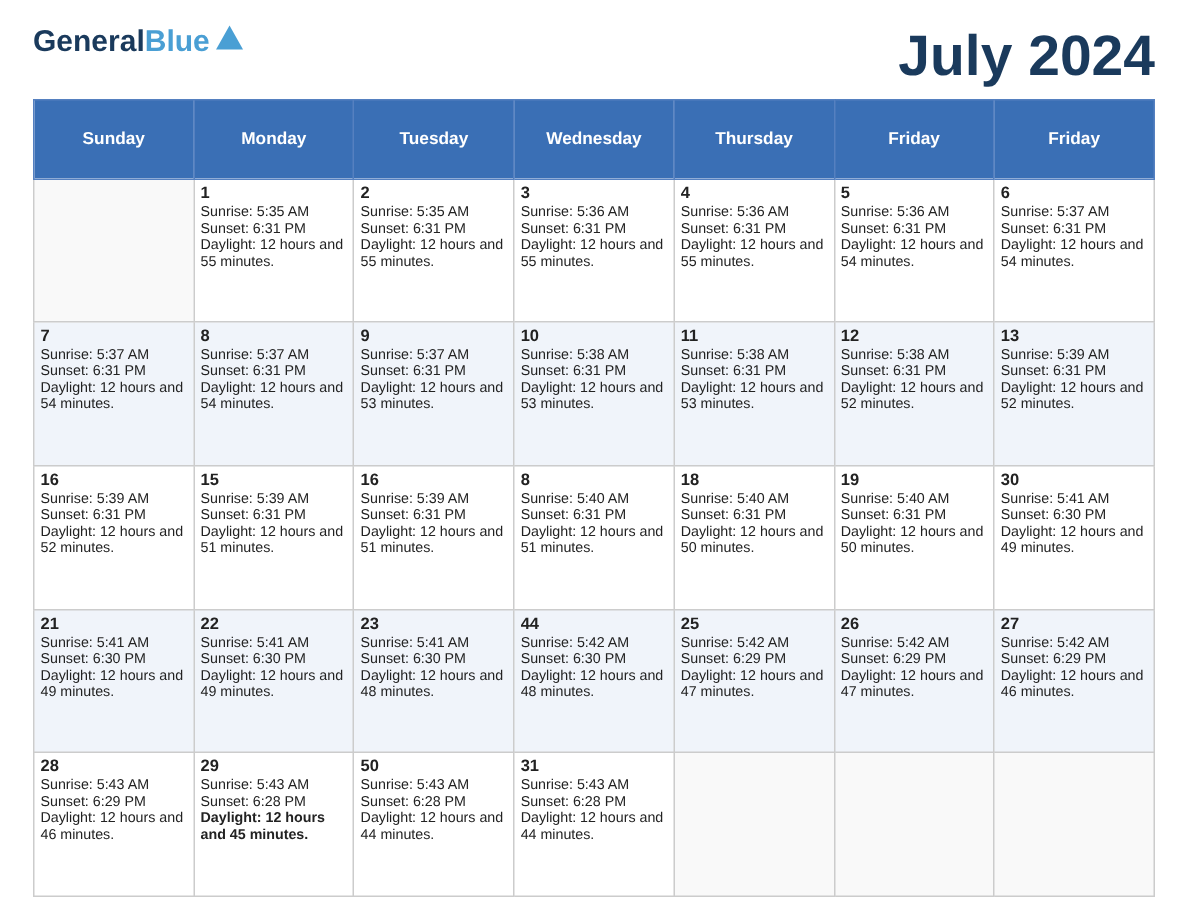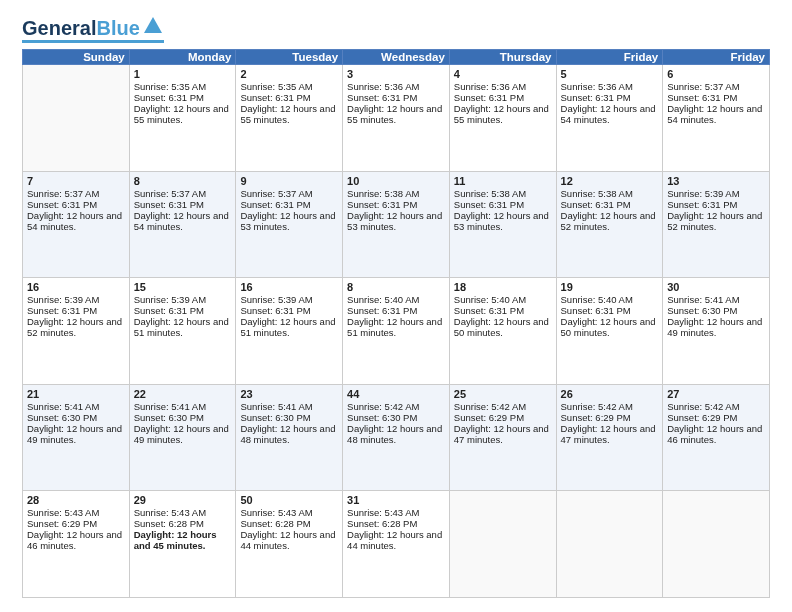--- a/index.html
+++ b/index.html
@@ -18,21 +18,21 @@
       flex-direction: column;
     }
     .header {
       display: flex;
       justify-content: space-between;
       align-items: flex-start;
       margin-bottom: 6px;
     }
     .logo {
       display: flex;
-      flex-direction: column;
+      flex-direction: row;
       align-items: flex-end;
     }
     .logo-text {
       font-size: 20px;
       font-weight: bold;
       color: #1a3a5c;
       line-height: 1;
     }
     .logo-text span {
       color: #4a9fd4;
@@ -61,22 +61,22 @@
       border: 1px solid #ccc;
       border-collapse: collapse;
       width: 100%;
       table-layout: fixed;
     }
     .calendar th {
       background: #3a6fb5;
       color: #fff;
       font-size: 11.5px;
       font-weight: bold;
-      padding: 1px 4px;
-      text-align: right;
+      padding: 20px 4px;
+      text-align: center;
       border: 1px solid #5580c0;
     }
     .calendar td {
       vertical-align: top;
       padding: 3px 4px;
       border: 1px solid #ccc;
       font-size: 9.5px;
       color: #222;
       background: #fff;
     }
@@ -103,20 +103,21 @@
         <span class="logo-text">
           General<span>Blue</span>
         </span>
         <svg width="22" height="22" viewBox="0 0 22 22" style="margin-left:2px;margin-top:-4px;">
           <polygon points="11,2 20,18 2,18" fill="#4a9fd4"></polygon>
         </svg>
       </div>
       <div class="logo-underline"></div>
     </div>
     <div class="title-block">
+      <div class="month-title">July 2024</div>
     </div>
   </div>
 
   <table class="calendar">
     <thead>
       <tr>
         <th>Sunday</th>
         <th>Monday</th>
         <th>Tuesday</th>
         <th>Wednesday</th>

